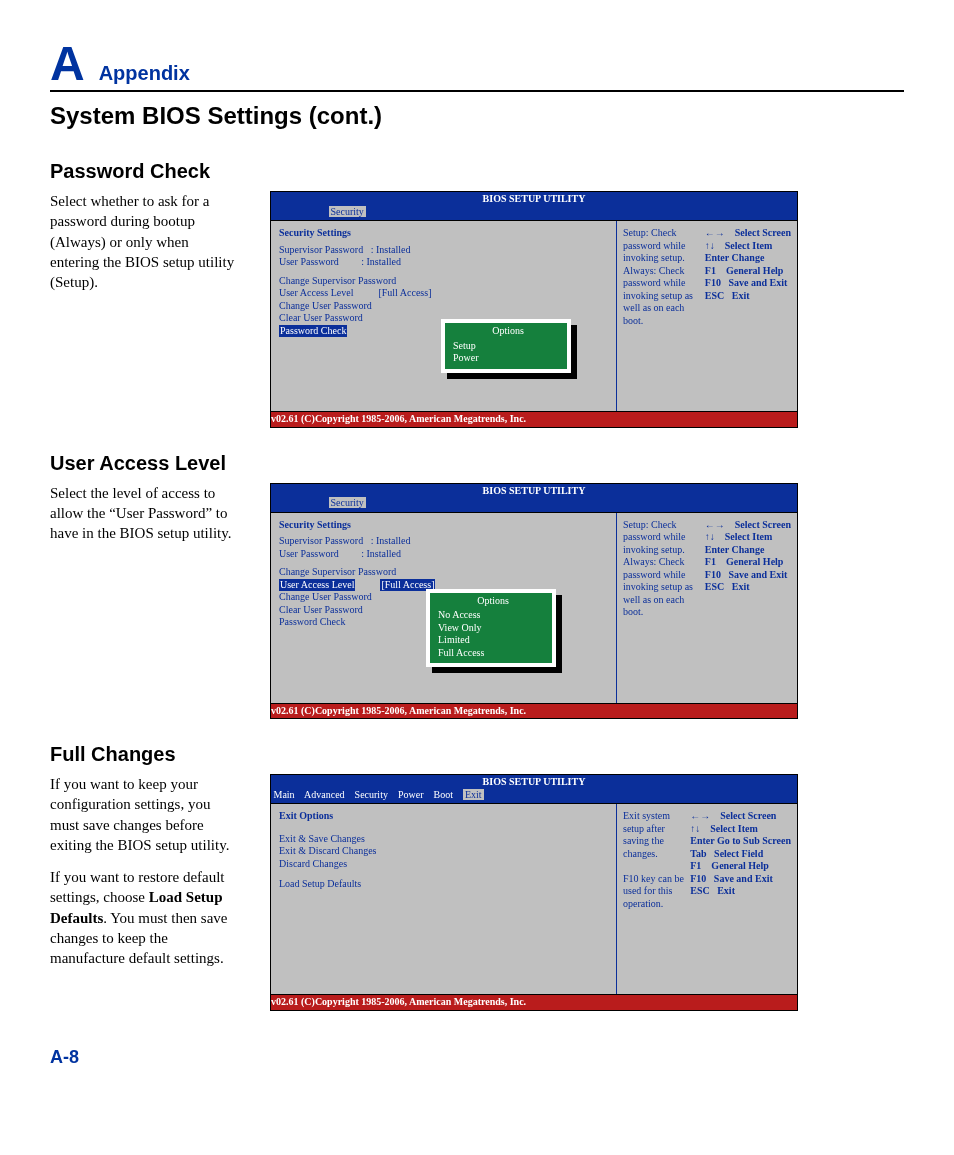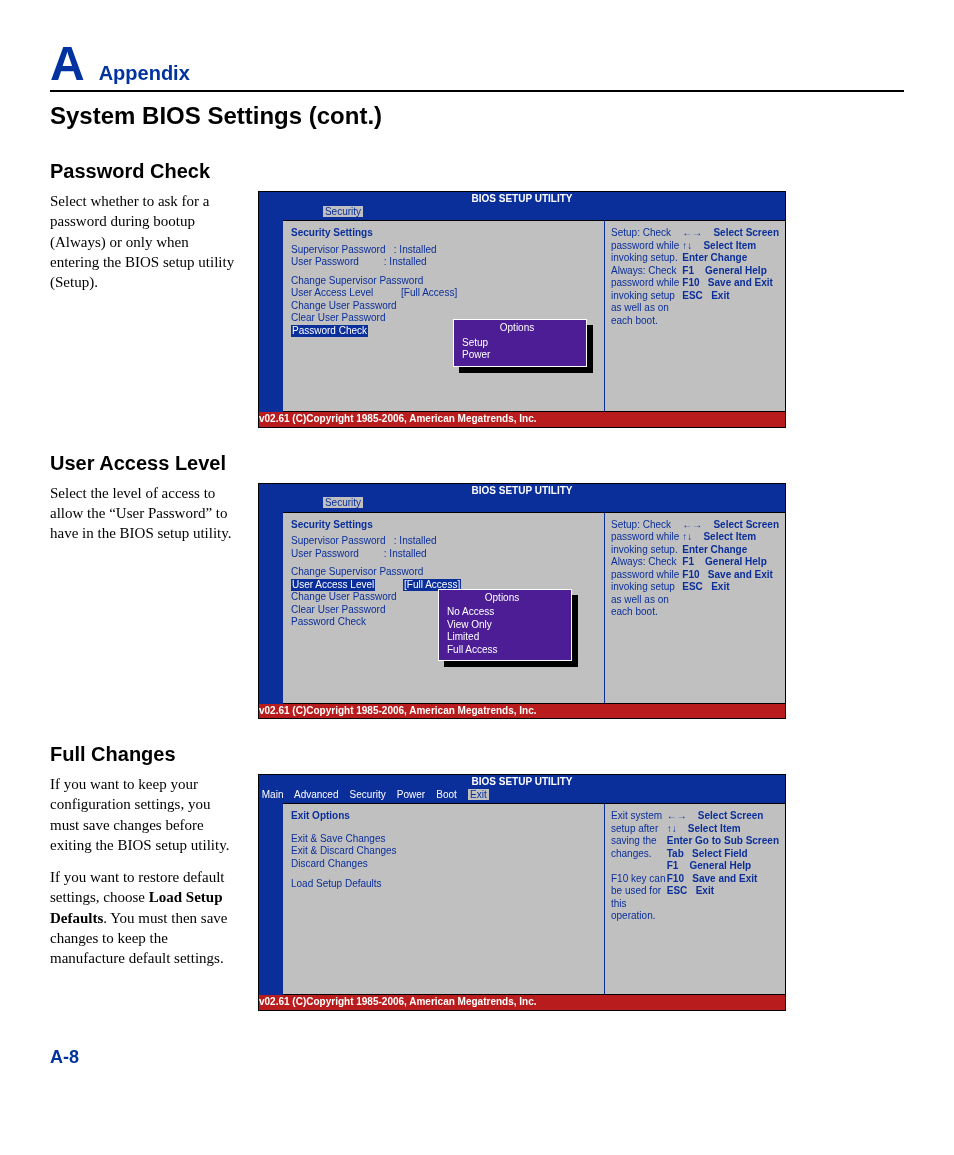--- a/index.html
+++ b/index.html
@@ -34,37 +34,37 @@
     font-weight: bold;
     margin: 10px 0 30px 0;
   }
   .section-heading {
     font-size: 20px;
     font-weight: bold;
     margin: 24px 0 8px 0;
   }
   .section {
     display: flex;
-    gap: 18px;
+    gap: 30px;
     align-items: flex-start;
     margin-bottom: 20px;
   }
   .desc {
     width: 190px;
     font-family: "Times New Roman", Times, serif;
     font-size: 15px;
     line-height: 1.35;
   }
   .desc p { margin: 0 0 12px 0; }
   .bios-box {
     width: 526px;
     border: 1px solid #000;
     background: #0b2f9a;
     color: #fff;
-    font-family: Liberation Sans, sans-serif;
+    font-family: Liberation Serif, serif;
     font-size: 10px;
     line-height: 1.25;
   }
   .bios-title {
     background: #0b2f9a;
     color: #fff;
     text-align: center;
     font-weight: bold;
     padding: 1px 0 0 0;
   }
@@ -80,21 +80,20 @@
     padding: 0 2px;
   }
   .bios-body {
     background: #c0c0c0;
     color: #0b2f9a;
     border-top: 1px solid #000;
     border-bottom: 1px solid #000;
     display: flex;
     min-height: 190px;
     position: relative;
-    margin-left: 24px;
   }
   .bios-left {
     flex: 1;
     padding: 6px 8px;
     position: relative;
   }
   .bios-right {
     width: 168px;
     border-left: 1px solid #0b2f9a;
     padding: 6px 6px;
@@ -112,25 +111,25 @@
   .sec-title {
     color: #0b2f9a;
     font-weight: bold;
     margin-bottom: 4px;
   }
   .row { white-space: pre; }
   .blue-text { color: #0b2f9a; }
   .sel-row { color:#fff; background:#0b2f9a; display:inline-block; padding:0 1px;}
   .popup {
     position: absolute;
-    background: #4c1d95;
-    color: #fff;
-    border: 1px solid #ffffff;
+    background: #15803d;
+    color: #fff;
+    border: 4px solid #ffffff;
     box-shadow: 6px 6px 0 #000;
-    padding: 2px 14px 4px 8px;
+    padding: 2px 4px 4px 8px;
     min-width: 110px;
   }
   .popup-title {
     text-align: center;
     color:#fff;
     margin-bottom: 2px;
   }
   .help-keys { white-space: pre; font-weight: bold; }
   .help-text { color:#0b2f9a; }
   .page-num {

